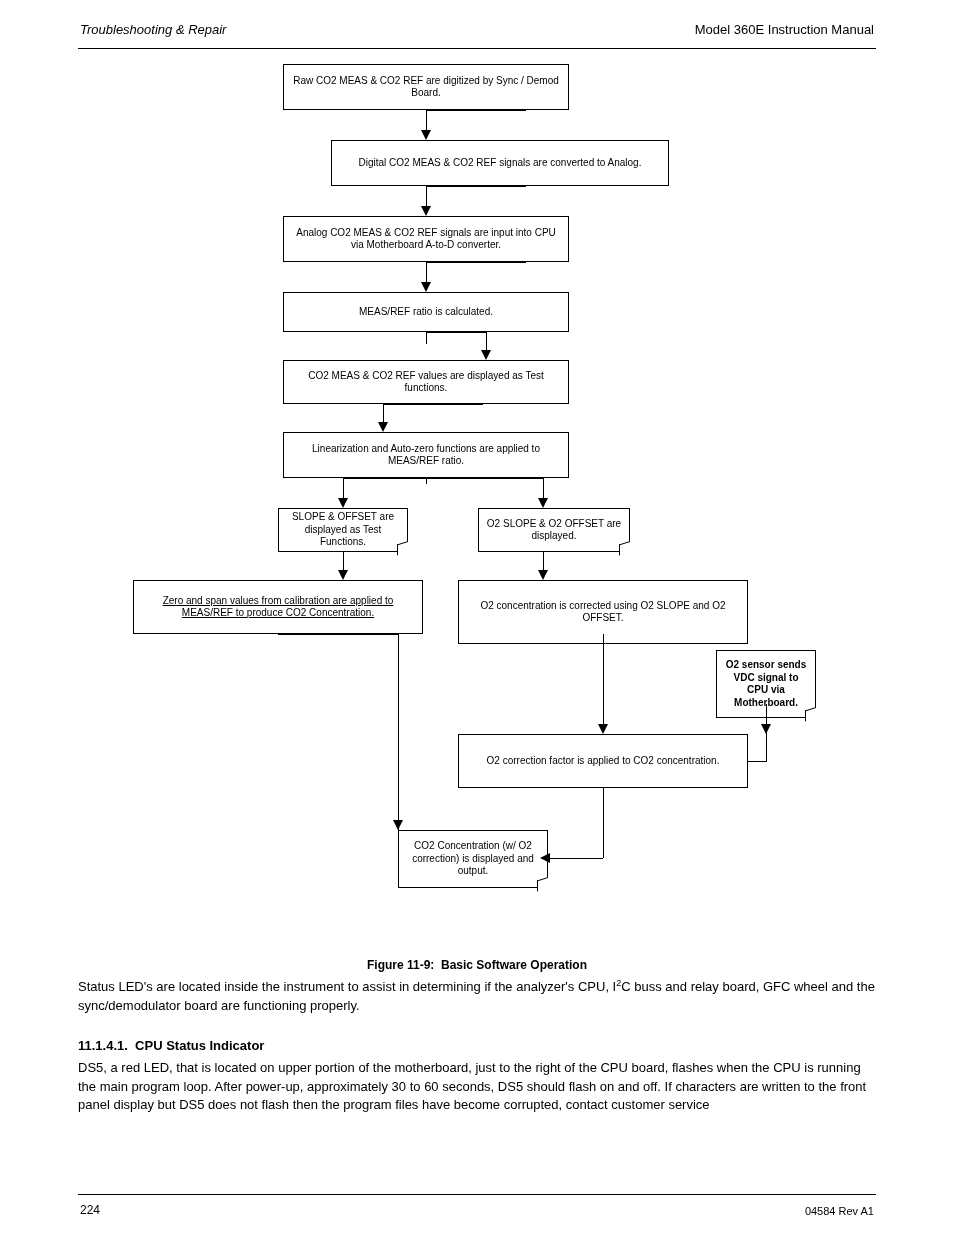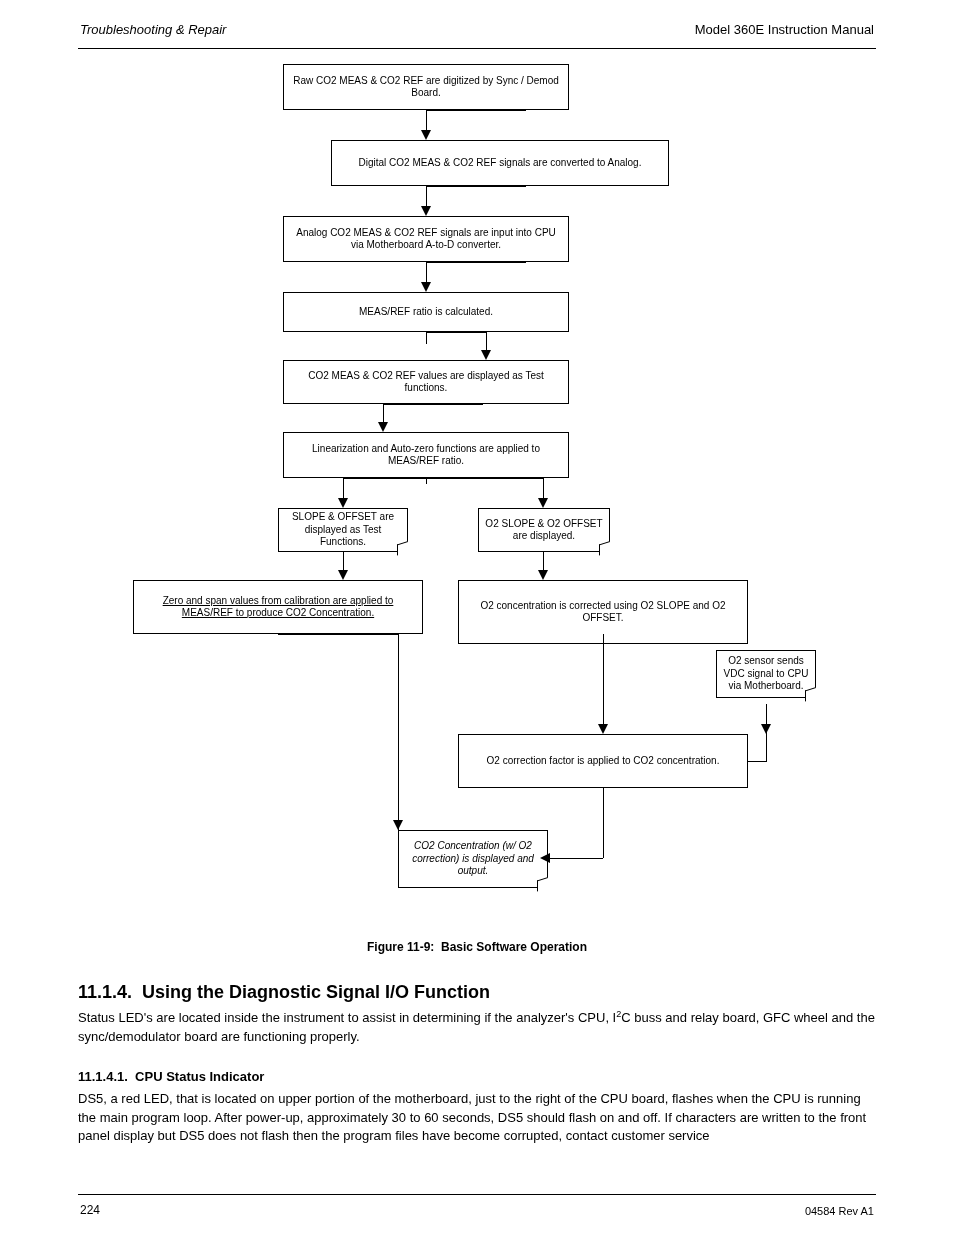--- a/index.html
+++ b/index.html
@@ -97,21 +97,21 @@
     position: absolute;
     height: 1px;
     background: #000;
   }
 
   
   .fig-caption {
     text-align: center;
     font-size: 12px;
     font-weight: bold;
-    margin-top: 6px;
+    margin-top: 24px;
   }
 
   
   h2.section {
     font-size: 18px;
     font-weight: bold;
     margin: 28px 0 6px 0;
   }
   h3.subsection {
     font-size: 14px;
@@ -176,40 +176,40 @@
     <div class="box" style="left:205px; top:296px; width:286px; height:44px;">
         <div class="inner">CO2 MEAS &amp; CO2 REF values are displayed as Test functions.</div>
       </div>
     <div class="box doc-corner" style="left:200px; top:444px; width:130px; height:44px;">
         <div class="inner">SLOPE &amp; OFFSET are displayed as Test Functions.</div>
       </div>
 
     <div class="box" style="left:205px; top:368px; width:286px; height:46px;">
         <div class="inner">Linearization and Auto-zero functions are applied to MEAS/REF ratio.</div>
       </div>
-    <div class="box doc-corner" style="left:400px; top:444px; width:132px; height:44px;text-align:center;">
+    <div class="box doc-corner" style="left:400px; top:444px; width:152px; height:44px;text-align:center;">
         <div class="inner">O2 SLOPE &amp; O2 OFFSET are displayed.</div>
       </div>
 
     <div class="box" style="left:55px;  top:516px; width:290px; height:54px;text-decoration:underline;">
         <div class="inner">Zero and span values from calibration are applied to MEAS/REF to produce CO2 Concentration.</div>
       </div>
     <div class="box" style="left:380px; top:516px; width:290px; height:64px;">
         <div class="inner">O2 concentration is corrected using O2 SLOPE and O2 OFFSET.</div>
       </div>
 
-    <div class="box doc-corner" style="left:638px; top:586px; width:100px; height:48px;">
+    <div class="box doc-corner" style="left:638px; top:586px; width:100px; height:68px;font-weight:bold;">
         <div class="inner">O2 sensor sends VDC signal to CPU via Motherboard.</div>
       </div>
 
     <div class="box" style="left:380px; top:670px; width:290px; height:54px;">
         <div class="inner">O2 correction factor is applied to CO2 concentration.</div>
       </div>
 
-    <div class="box doc-corner" style="left:320px; top:766px; width:150px; height:58px;font-style:italic;">
+    <div class="box doc-corner" style="left:320px; top:766px; width:150px; height:58px;">
         <div class="inner">CO2 Concentration (w/ O2 correction) is displayed and output.</div>
       </div>
 
     <div class="line-h" style="left:348px; top:46px;  width:100px;"></div>
     <div class="line-v" style="left:348px; top:46px;  height:14px;"></div>
     <div class="line-v" style="left:348px; top:60px;  height:10px;"></div>
     <div class="arrow-head" style="left:343px; top:66px;"></div>
 
     <div class="line-h" style="left:348px; top:122px; width:100px;"></div>
     <div class="line-v" style="left:348px; top:122px; height:24px;"></div>
@@ -253,21 +253,20 @@
     <div class="arrow-head" style="left:683px; top:660px;"></div>
 
     <div class="line-v" style="left:525px; top:724px; height:70px;"></div>
     <div class="line-h" style="left:470px; top:794px; width:55px;"></div>
     <div class="arrow-head left" style="left:462px; top:789px;"></div>
 
   </div>
 
   <div class="fig-caption">Figure 11-9:&nbsp;&nbsp;Basic Software Operation</div>
 
-  <h2 class="section">11.1.4.&nbsp;&nbsp;Using the Diagnostic Signal I/O Function</h2>
   <p class="body">
     <span>Status LED's are located inside the instrument to assist in determining if the analyzer's CPU, I</span><sup>2</sup><span>C buss and relay board, GFC wheel and the sync/demodulator board are functioning properly.</span>
   </p>
 
   <h3 class="subsection" style="visibility:hidden; margin:0; height:0;">spacer</h3>
   <h4 class="h4">11.1.4.1.&nbsp;&nbsp;CPU Status Indicator</h4>
   <p class="body">DS5, a red LED, that is located on upper portion of the motherboard, just to the right of the CPU board, flashes when the CPU is running the main program loop.  After power-up, approximately 30 to 60 seconds, DS5 should flash on and off. If characters are written to the front panel display but DS5 does not flash then the program files have become corrupted, contact customer service</p>
 
   <div class="bottom-rule"></div>
   <div class="footer-left">224</div>

